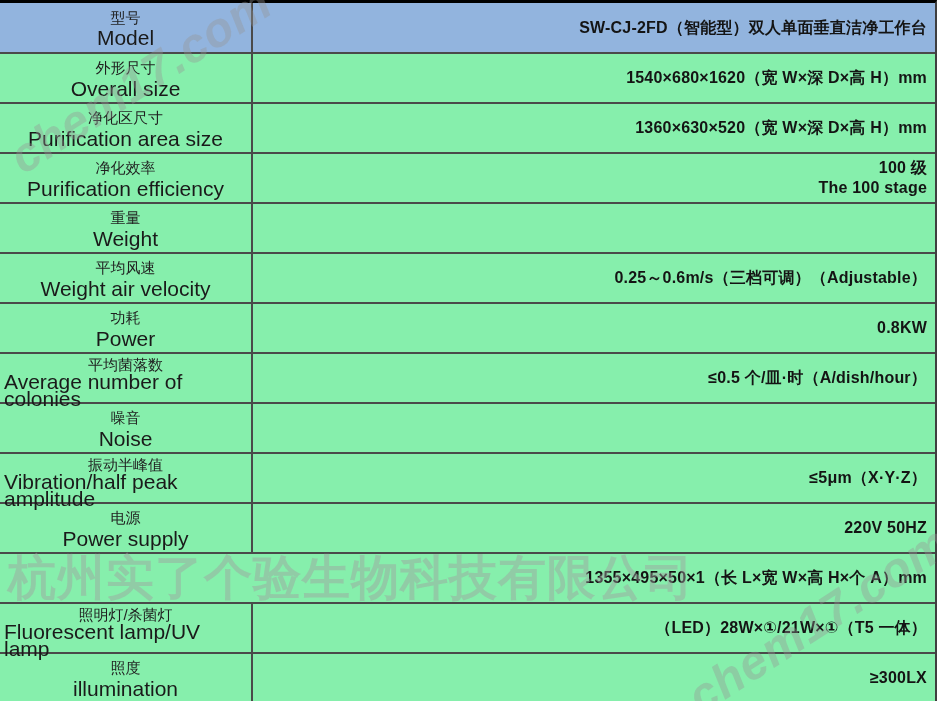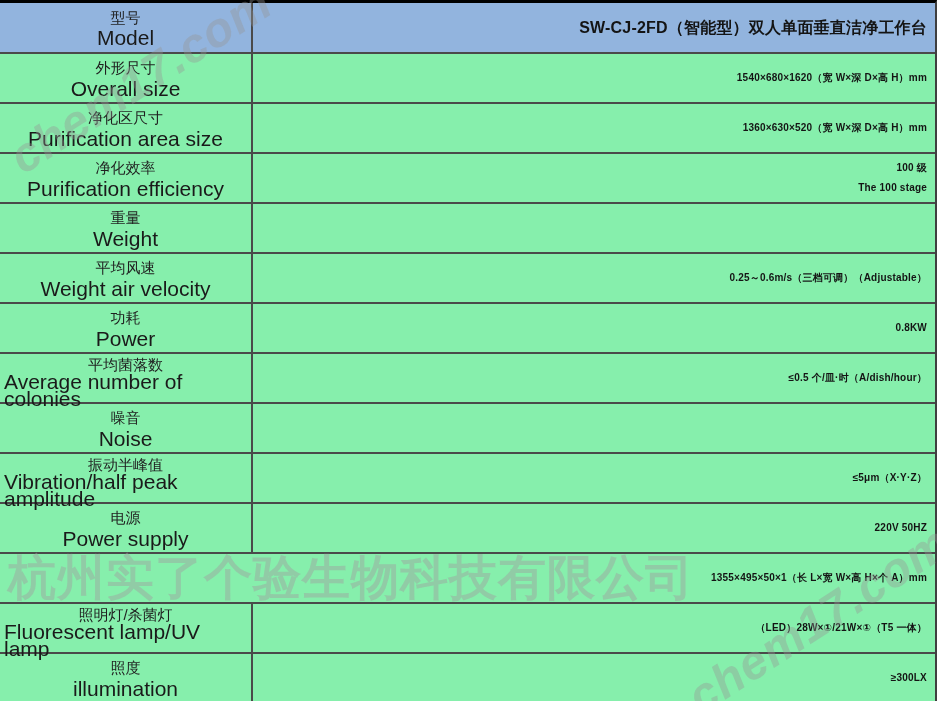--- a/index.html
+++ b/index.html
@@ -26,21 +26,21 @@
     border-right:2px solid #4a4a4a;
     display:flex;flex-direction:column;align-items:center;justify-content:space-evenly;
     padding:2px 4px;
   }
   .cell-value{
     flex:1;display:flex;flex-direction:column;align-items:flex-end;justify-content:space-evenly;
     padding:2px 8px;
   }
   .zh{font-size:15px;color:#1f1f1f;line-height:17px;}
   .en{font-size:21px;color:#1a1a1a;line-height:17px;}
-  .val{font-size:10px;font-weight:700;color:#141414;line-height:18px;letter-spacing:0.2px;}
+  .val{font-size:16px;font-weight:700;color:#141414;line-height:18px;letter-spacing:0.2px;}
   .val:empty{display:none;}
   .header .val{font-size:16px;}
   
   .wm{position:absolute;pointer-events:none;white-space:nowrap;z-index:5;}
   .wm-diag{
     font-size:48px;font-weight:700;font-style:italic;
     color:rgba(150,150,150,0.38);
     transform:rotate(-33deg);transform-origin:center center;
     letter-spacing:1px;
   }

